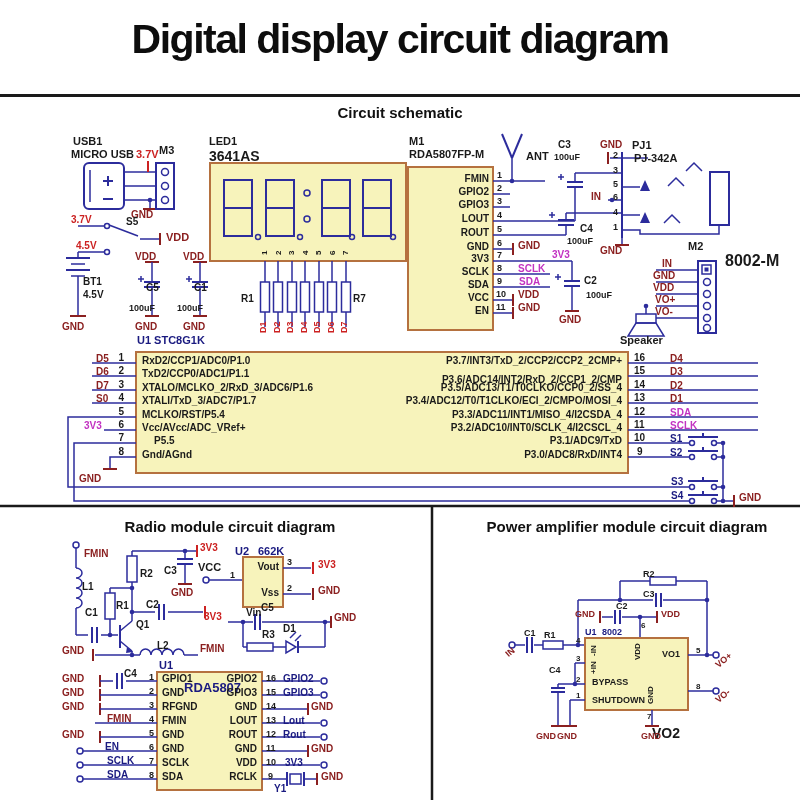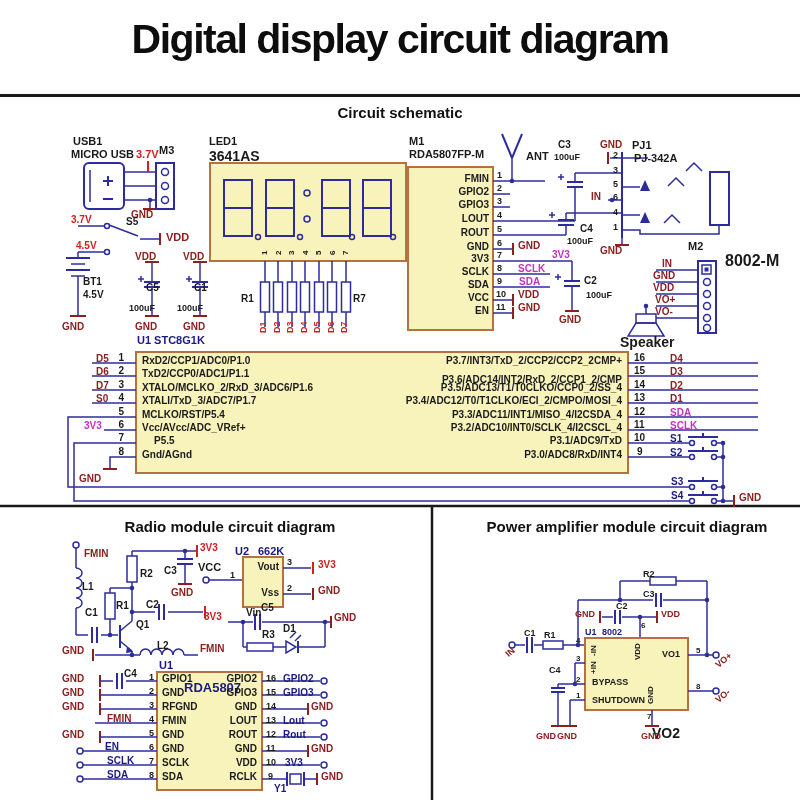--- a/index.html
+++ b/index.html
@@ -518,21 +518,21 @@
     <span style="left: 584px; top: 276px; color: rgb(26, 26, 26);">C2</span>
     <span style="left: 586px; top: 291px; color: rgb(26, 26, 26); font-size: 9px;">100uF</span>
     <span style="left: 559px; top: 315px; color: rgb(139, 32, 32);">GND</span>
     <span style="left: 688px; top: 241px; color: rgb(26, 26, 26); font-size: 11px;">M2</span>
     <span style="left: 680px; top: 253px; color: rgb(26, 26, 26); font-size: 16px; margin-left: 45px;">8002-M</span>
     <span style="left: 662px; top: 259px; color: rgb(139, 32, 32);">IN</span>
     <span style="left: 653px; top: 271px; color: rgb(139, 32, 32);">GND</span>
     <span style="left: 653px; top: 283px; color: rgb(139, 32, 32);">VDD</span>
     <span style="left: 655px; top: 295px; color: rgb(139, 32, 32);">VO+</span>
     <span style="left: 655px; top: 307px; color: rgb(139, 32, 32);">VO-</span>
-    <span style="left: 620px; top: 335px; color: rgb(26, 26, 26); font-size: 14px;">Speaker</span>
+    <span style="left: 620px; top: 335px; color: rgb(26, 26, 26); font-size: 11px;">Speaker</span>
     <span style="left: 142px; top: 356px; color: rgb(26, 26, 26);">RxD2/CCP1/ADC0/P1.0</span>
     <span style="left: 142px; top: 369px; color: rgb(26, 26, 26);">TxD2/CCP0/ADC1/P1.1</span>
     <span style="left: 142px; top: 383px; color: rgb(26, 26, 26);">XTALO/MCLKO_2/RxD_3/ADC6/P1.6</span>
     <span style="left: 142px; top: 396px; color: rgb(26, 26, 26);">XTALI/TxD_3/ADC7/P1.7</span>
     <span style="left: 142px; top: 410px; color: rgb(26, 26, 26); text-align: right;">MCLKO/RST/P5.4</span>
     <span style="left: 142px; top: 423px; color: rgb(26, 26, 26);">Vcc/AVcc/ADC_VRef+</span>
     <span style="left: 142px; top: 436px; color: rgb(26, 26, 26); padding-left: 12px;">P5.5</span>
     <span style="left: 142px; top: 450px; color: rgb(26, 26, 26);">Gnd/AGnd</span>
     <span style="left: 622px; top: 356px; color: rgb(26, 26, 26); transform: translateX(-100%);">P3.7/INT3/TxD_2/CCP2/CCP2_2CMP+</span>
     <span style="left: 622px; top: 375px; color: rgb(26, 26, 26); transform: translateX(-100%);">P3.6/ADC14/INT2/RxD_2/CCP1_2/CMP</span>

